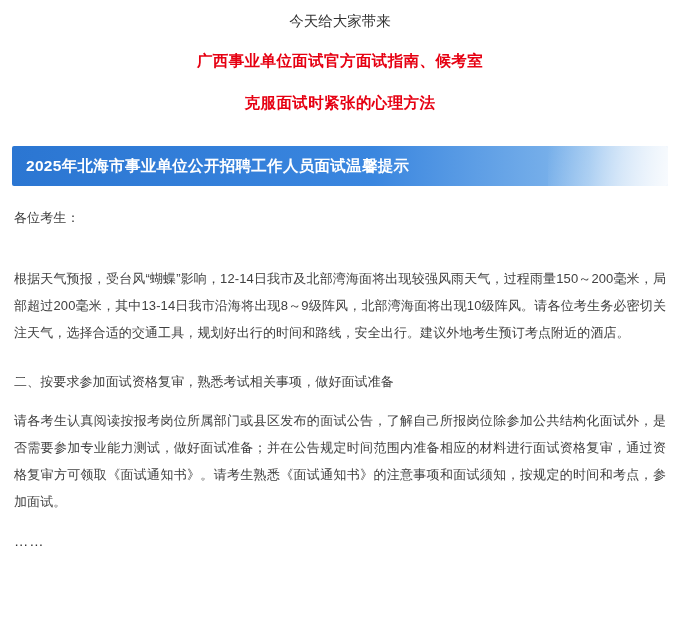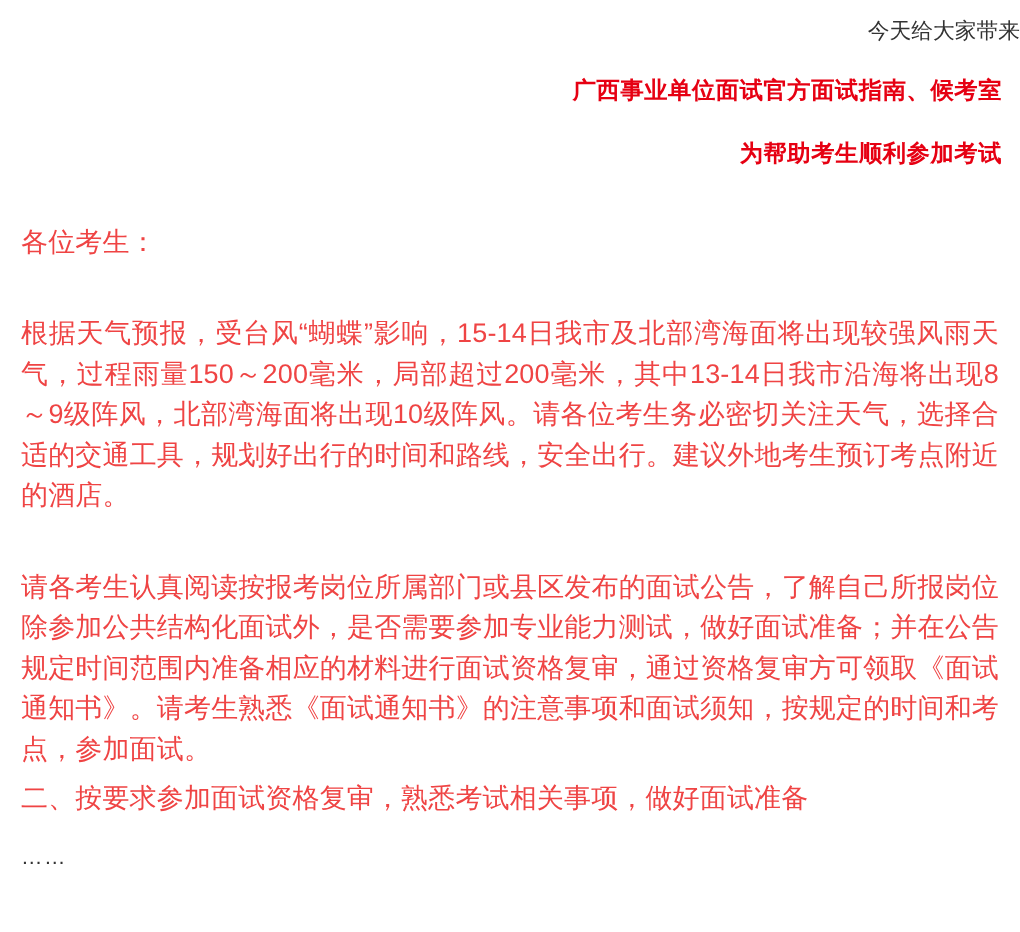--- a/index.html
+++ b/index.html
@@ -17,21 +17,21 @@
   .page {
     width: 680px;
     height: 621px;
     position: relative;
     box-sizing: border-box;
   }
 
   
   .top-block {
     padding-top: 8px;
-    text-align: right;
+    text-align: center;
   }
   .top-lead {
     font-size: 14.5px;
     color: #333333;
     line-height: 26px;
     margin: 0 0 10px 0;
     font-weight: 400;
   }
   .top-red {
     color: #e60012;
@@ -73,23 +73,23 @@
     width: 120px;
     background: linear-gradient(100deg, rgba(255,255,255,0) 0%, rgba(255,255,255,0.55) 60%, rgba(255,255,255,0.85) 100%);
     z-index: 1;
   }
 
   
   .body-wrap {
     padding: 18px 14px 0 14px;
   }
   .p {
-    font-size: 18px;
+    font-size: 13px;
     line-height: 27px;
-    color: #ef4444;
+    color: #404040;
     margin: 12px 0 6px 0;
     text-align: justify;
     letter-spacing: 0.1px;
   }
   .p-head {
     margin-top: 0;
     margin-bottom: 6px;
   }
   .spacer-md { height: 16px; }
   .dots {
@@ -110,34 +110,40 @@
   }
 </style>
 </head>
 <body>
 
 <div class="page">
 
   <div class="top-block">
     <p class="top-lead">今天给大家带来</p>
     <p class="top-red">广西事业单位面试官方面试指南、候考室</p>
-    <p class="top-red">为帮助考生顺利参加考试</p>
+    <p class="top-red">克服面试时紧张的心理方法</p>
   </div>
 
+  <div class="banner-wrap">
+    <div class="banner">
+      <span class="banner-text">2025年北海市事业单位公开招聘工作人员面试温馨提示</span>
+      <span class="banner-deco"></span>
+    </div>
+  </div>
 
   <div class="body-wrap">
 
     <p class="p p-head">各位考生：</p>
 
     <div class="spacer-md"></div>
 
-    <p class="p">根据天气预报，受台风“蝴蝶”影响，15-14日我市及北部湾海面将出现较强风雨天气，过程雨量150～200毫米，局部超过200毫米，其中13-14日我市沿海将出现8～9级阵风，北部湾海面将出现10级阵风。请各位考生务必密切关注天气，选择合适的交通工具，规划好出行的时间和路线，安全出行。建议外地考生预订考点附近的酒店。</p>
+    <p class="p">根据天气预报，受台风“蝴蝶”影响，12-14日我市及北部湾海面将出现较强风雨天气，过程雨量150～200毫米，局部超过200毫米，其中13-14日我市沿海将出现8～9级阵风，北部湾海面将出现10级阵风。请各位考生务必密切关注天气，选择合适的交通工具，规划好出行的时间和路线，安全出行。建议外地考生预订考点附近的酒店。</p>
 
     <div class="spacer-md"></div>
 
+    <p class="p p-head">二、按要求参加面试资格复审，熟悉考试相关事项，做好面试准备</p>
     <p class="p">请各考生认真阅读按报考岗位所属部门或县区发布的面试公告，了解自己所报岗位除参加公共结构化面试外，是否需要参加专业能力测试，做好面试准备；并在公告规定时间范围内准备相应的材料进行面试资格复审，通过资格复审方可领取《面试通知书》。请考生熟悉《面试通知书》的注意事项和面试须知，按规定的时间和考点，参加面试。</p>
-    <p class="p p-head">二、按要求参加面试资格复审，熟悉考试相关事项，做好面试准备</p>
 
     <p class="dots">……</p>
   </div>
 
   <div class="bottom-edge"></div>
 </div>
 
 </body></html>

